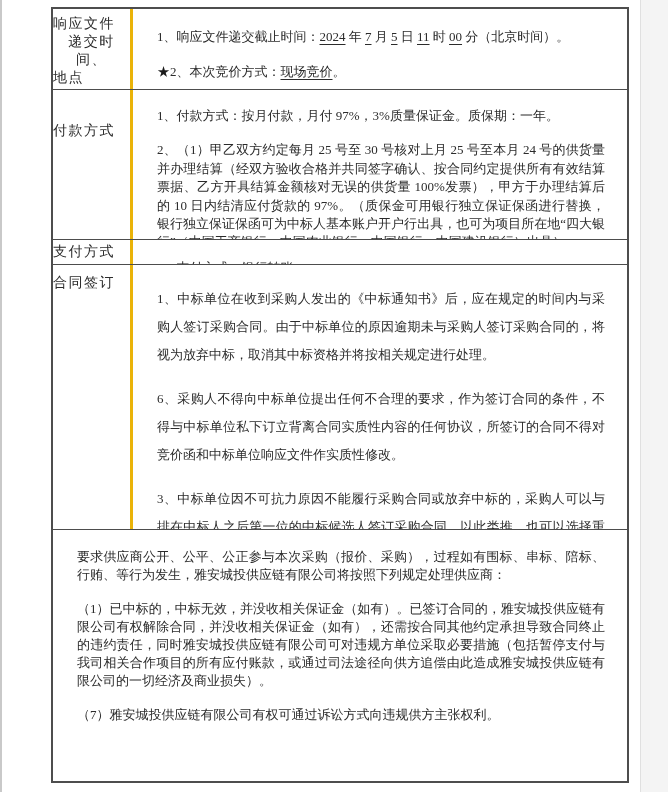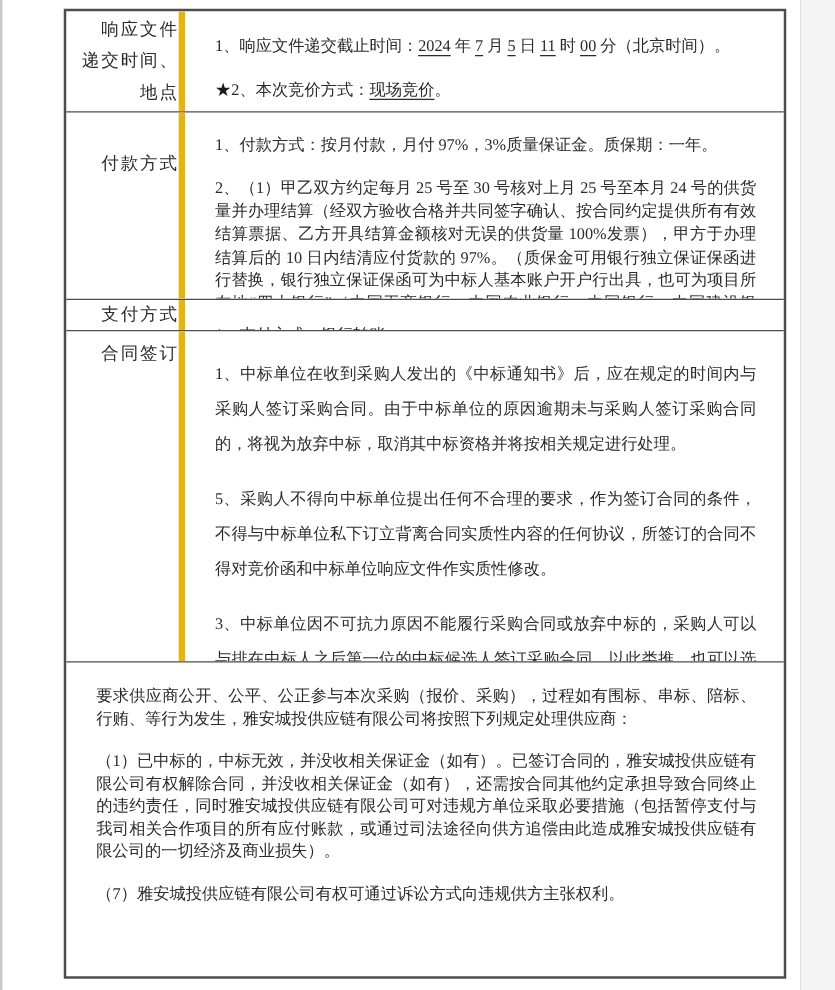--- a/index.html
+++ b/index.html
@@ -34,26 +34,26 @@
     background: #ffffff;
   }
   .t-row {
     display: flex;
     box-sizing: border-box;
     border-bottom: 1px solid #4d4d4d;
     overflow: hidden;
   }
   .t-row:last-child { border-bottom: none; }
   .label-cell {
-    width: 95px;
+    width: 80px;
     box-sizing: border-box;
-    border-right: 5px solid #eab308;
+    border-right: 3px solid #eab308;
     display: flex;
     flex-direction: column;
-    align-items: flex-end;
+    align-items: flex-start;
     justify-content: center;
     text-align: center;
     font-size: 14px;
     letter-spacing: 1.5px;
     flex-shrink: 0;
   }
   .content-cell {
     flex: 1;
     box-sizing: border-box;
     padding: 2px 6px 2px 8px;
@@ -139,21 +139,21 @@
         <p>1、支付方式：银行转账。</p>
       </div>
     </div>
 
     <div class="t-row row-contract">
       <div class="label-cell">
         <span>合同签订</span>
       </div>
       <div class="content-cell loose">
         <p>1、中标单位在收到采购人发出的《中标通知书》后，应在规定的时间内与采购人签订采购合同。由于中标单位的原因逾期未与采购人签订采购合同的，将视为放弃中标，取消其中标资格并将按相关规定进行处理。</p>
-        <p>5、采购人不得向中标单位提出任何不合理的要求，作为签订合同的条件，不得与中标单位私下订立背离合同实质性内容的任何协议，所签订的合同不得对竞价函和中标单位响应文件作实质性修改。</p>
+        <p>6、采购人不得向中标单位提出任何不合理的要求，作为签订合同的条件，不得与中标单位私下订立背离合同实质性内容的任何协议，所签订的合同不得对竞价函和中标单位响应文件作实质性修改。</p>
         <p>3、中标单位因不可抗力原因不能履行采购合同或放弃中标的，采购人可以与排在中标人之后第一位的中标候选人签订采购合同，以此类推。也可以选择重新采购。</p>
       </div>
     </div>
 
     <div class="t-row row-integrity loose-row">
       <div class="content-cell loose">
         <p>要求供应商公开、公平、公正参与本次采购（报价、采购），过程如有围标、串标、陪标、行贿、等行为发生，雅安城投供应链有限公司将按照下列规定处理供应商：</p>
         <p>（1）已中标的，中标无效，并没收相关保证金（如有）。已签订合同的，雅安城投供应链有限公司有权解除合同，并没收相关保证金（如有），还需按合同其他约定承担导致合同终止的违约责任，同时雅安城投供应链有限公司可对违规方单位采取必要措施（包括暂停支付与我司相关合作项目的所有应付账款，或通过司法途径向供方追偿由此造成雅安城投供应链有限公司的一切经济及商业损失）。</p>
         <p>（7）雅安城投供应链有限公司有权可通过诉讼方式向违规供方主张权利。</p>
       </div>

